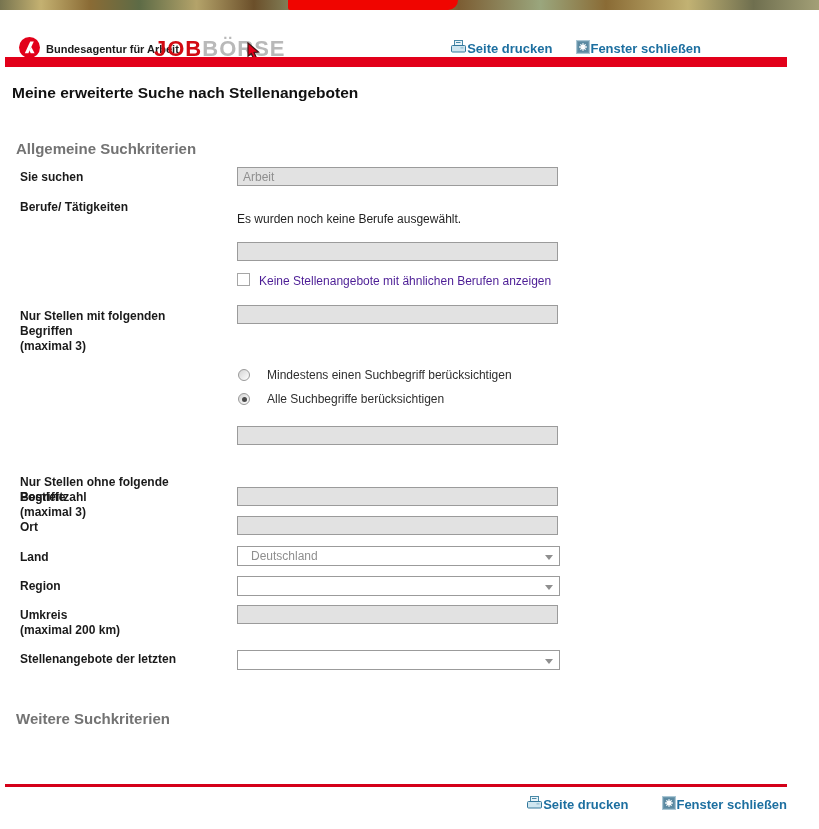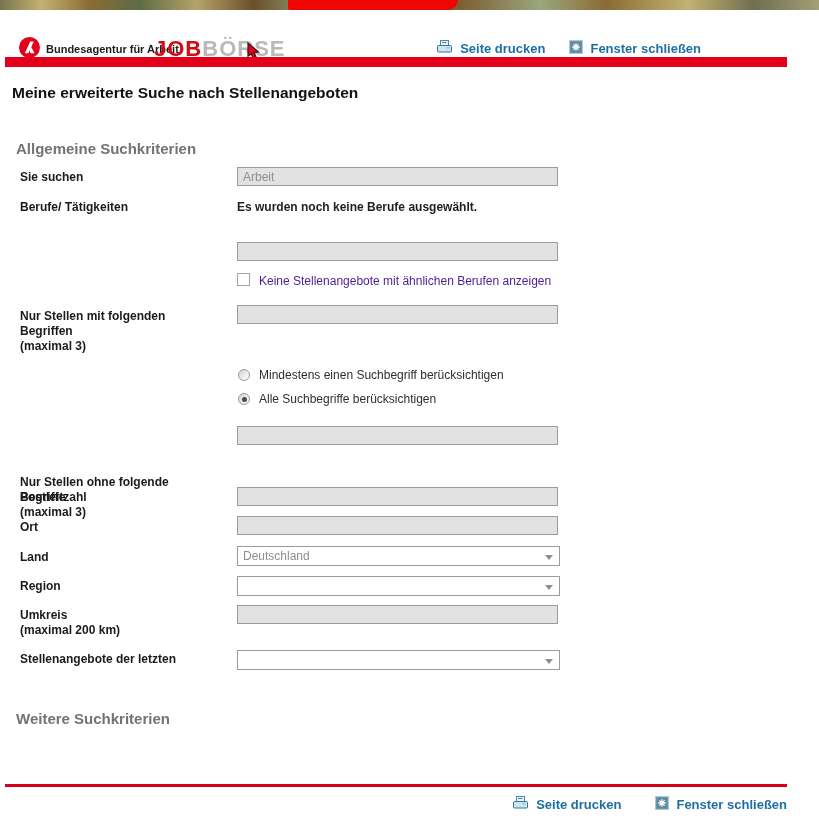--- a/index.html
+++ b/index.html
@@ -13,44 +13,44 @@
     border-bottom-right-radius:10px;border-bottom-left-radius:2px;}
   
   .header{position:absolute;left:0;top:10px;width:733px;height:47px;background:#fff;}
   .ba-logo{position:absolute;left:19px;top:27px;}
   .brand-text{position:absolute;left:46px;top:33px;font-size:11px;font-weight:bold;color:#1c1c1c;}
   .wordmark{position:absolute;left:154px;top:26px;font-size:22px;font-weight:bold;letter-spacing:1px;}
   .wm-job{color:#d20a12;}
   .wm-boerse{color:#b9b9b9;}
   .cursor-icon{position:absolute;left:246px;top:32px;}
   .toplinks{position:absolute;top:29px;right:32px;display:flex;gap:24px;align-items:center;}
-  .link{display:flex;align-items:center;gap:7px;font-size:13px;font-weight:bold;
+  .link{display:flex;align-items:center;font-size:13px;font-weight:bold;
     color:#1d6fa0;cursor:pointer;white-space:nowrap;}
   .red-bar{position:absolute;left:5px;top:57px;width:782px;height:10px;background:#e2001a;}
   
   .page-title{position:absolute;left:12px;top:84px;font-size:15.5px;font-weight:bold;color:#101010;}
   .section-h{position:absolute;left:16px;font-size:15px;font-weight:bold;color:#737373;}
   
   .lbl{position:absolute;left:20px;width:185px;font-size:12px;font-weight:bold;
     color:#1a1a1a;line-height:15px;}
   .sub{font-weight:bold;}
   .inp{position:absolute;left:237px;width:321px;height:19px;box-sizing:border-box;
     background:#e2e2e2;border:1px solid #9b9b9b;font-family:"Liberation Sans",sans-serif;
     font-size:12px;color:#8f8f8f;padding:0 5px;}
   .sel{position:absolute;left:237px;width:323px;height:20px;box-sizing:border-box;
     background:#fff;border:1px solid #9b9b9b;font-size:12px;color:#8f8f8f;
-    line-height:18px;padding:0 5px;cursor:pointer;}
+    line-height:18px;padding:0 13px;cursor:pointer;}
   .sel .arrow{position:absolute;right:6px;top:8px;width:0;height:0;
     border-left:4px solid transparent;border-right:4px solid transparent;
     border-top:5px solid #8f8f8f;}
   .hint{position:absolute;left:237px;font-size:12px;color:#1f1f1f;}
   .chk{position:absolute;left:237px;top:273px;width:13px;height:13px;-webkit-appearance:none;
     appearance:none;background:#fff;border:1px solid #a6a6a6;margin:0;cursor:pointer;}
   .chk-label{position:absolute;left:259px;top:274px;font-size:12px;color:#4c1d95;}
-  .radio-row{position:absolute;left:238px;display:flex;align-items:center;gap:9px;
+  .radio-row{position:absolute;left:238px;display:flex;align-items:center;gap:17px;
     font-size:12px;color:#2e2e2e;}
   .radio{-webkit-appearance:none;appearance:none;width:12px;height:12px;border-radius:50%;
     border:1px solid #9a9a9a;background:linear-gradient(135deg,#d4d4d4,#ffffff);
     margin:0;position:relative;cursor:pointer;flex:0 0 auto;}
   .radio:checked::after{content:"";position:absolute;left:2.5px;top:2.5px;width:5px;height:5px;
     border-radius:50%;background:#4a4a4a;}
   .bottom-rule{position:absolute;left:5px;top:784px;width:782px;height:3px;background:#d40019;}
   .footlinks{position:absolute;top:795px;right:32px;display:flex;gap:34px;align-items:center;}
 </style>
 </head>
@@ -102,21 +102,21 @@
 
 <div class="red-bar"></div>
 
 <div class="page-title">Meine erweiterte Suche nach Stellenangeboten</div>
 <div class="section-h" style="top:140px;text-align:right;">Allgemeine Suchkriterien</div>
 
 <div class="lbl" style="top:170px;">Sie suchen</div>
 <input class="inp" style="top: 167px;" type="text" readonly="" value="Arbeit">
 
 <div class="lbl" style="top:200px;">Berufe/ Tätigkeiten</div>
-<div class="hint" style="top:200px;font-weight:bold;">Es wurden noch keine Berufe ausgewählt.</div>
+<div class="hint" style="top:212px;">Es wurden noch keine Berufe ausgewählt.</div>
 <input class="inp" style="top: 242px;" type="text" value="">
 <input class="chk" type="checkbox" style="">
 <div class="chk-label">Keine Stellenangebote mit ähnlichen Berufen anzeigen</div>
 
 <div class="lbl" style="top:309px;">
   <span>Nur Stellen mit folgenden Begriffen</span><br>
   <span class="sub">(maximal 3)</span>
 </div>
 <input class="inp" style="top: 305px;" type="text" value="">
 <div class="radio-row" style="top:368px;">

